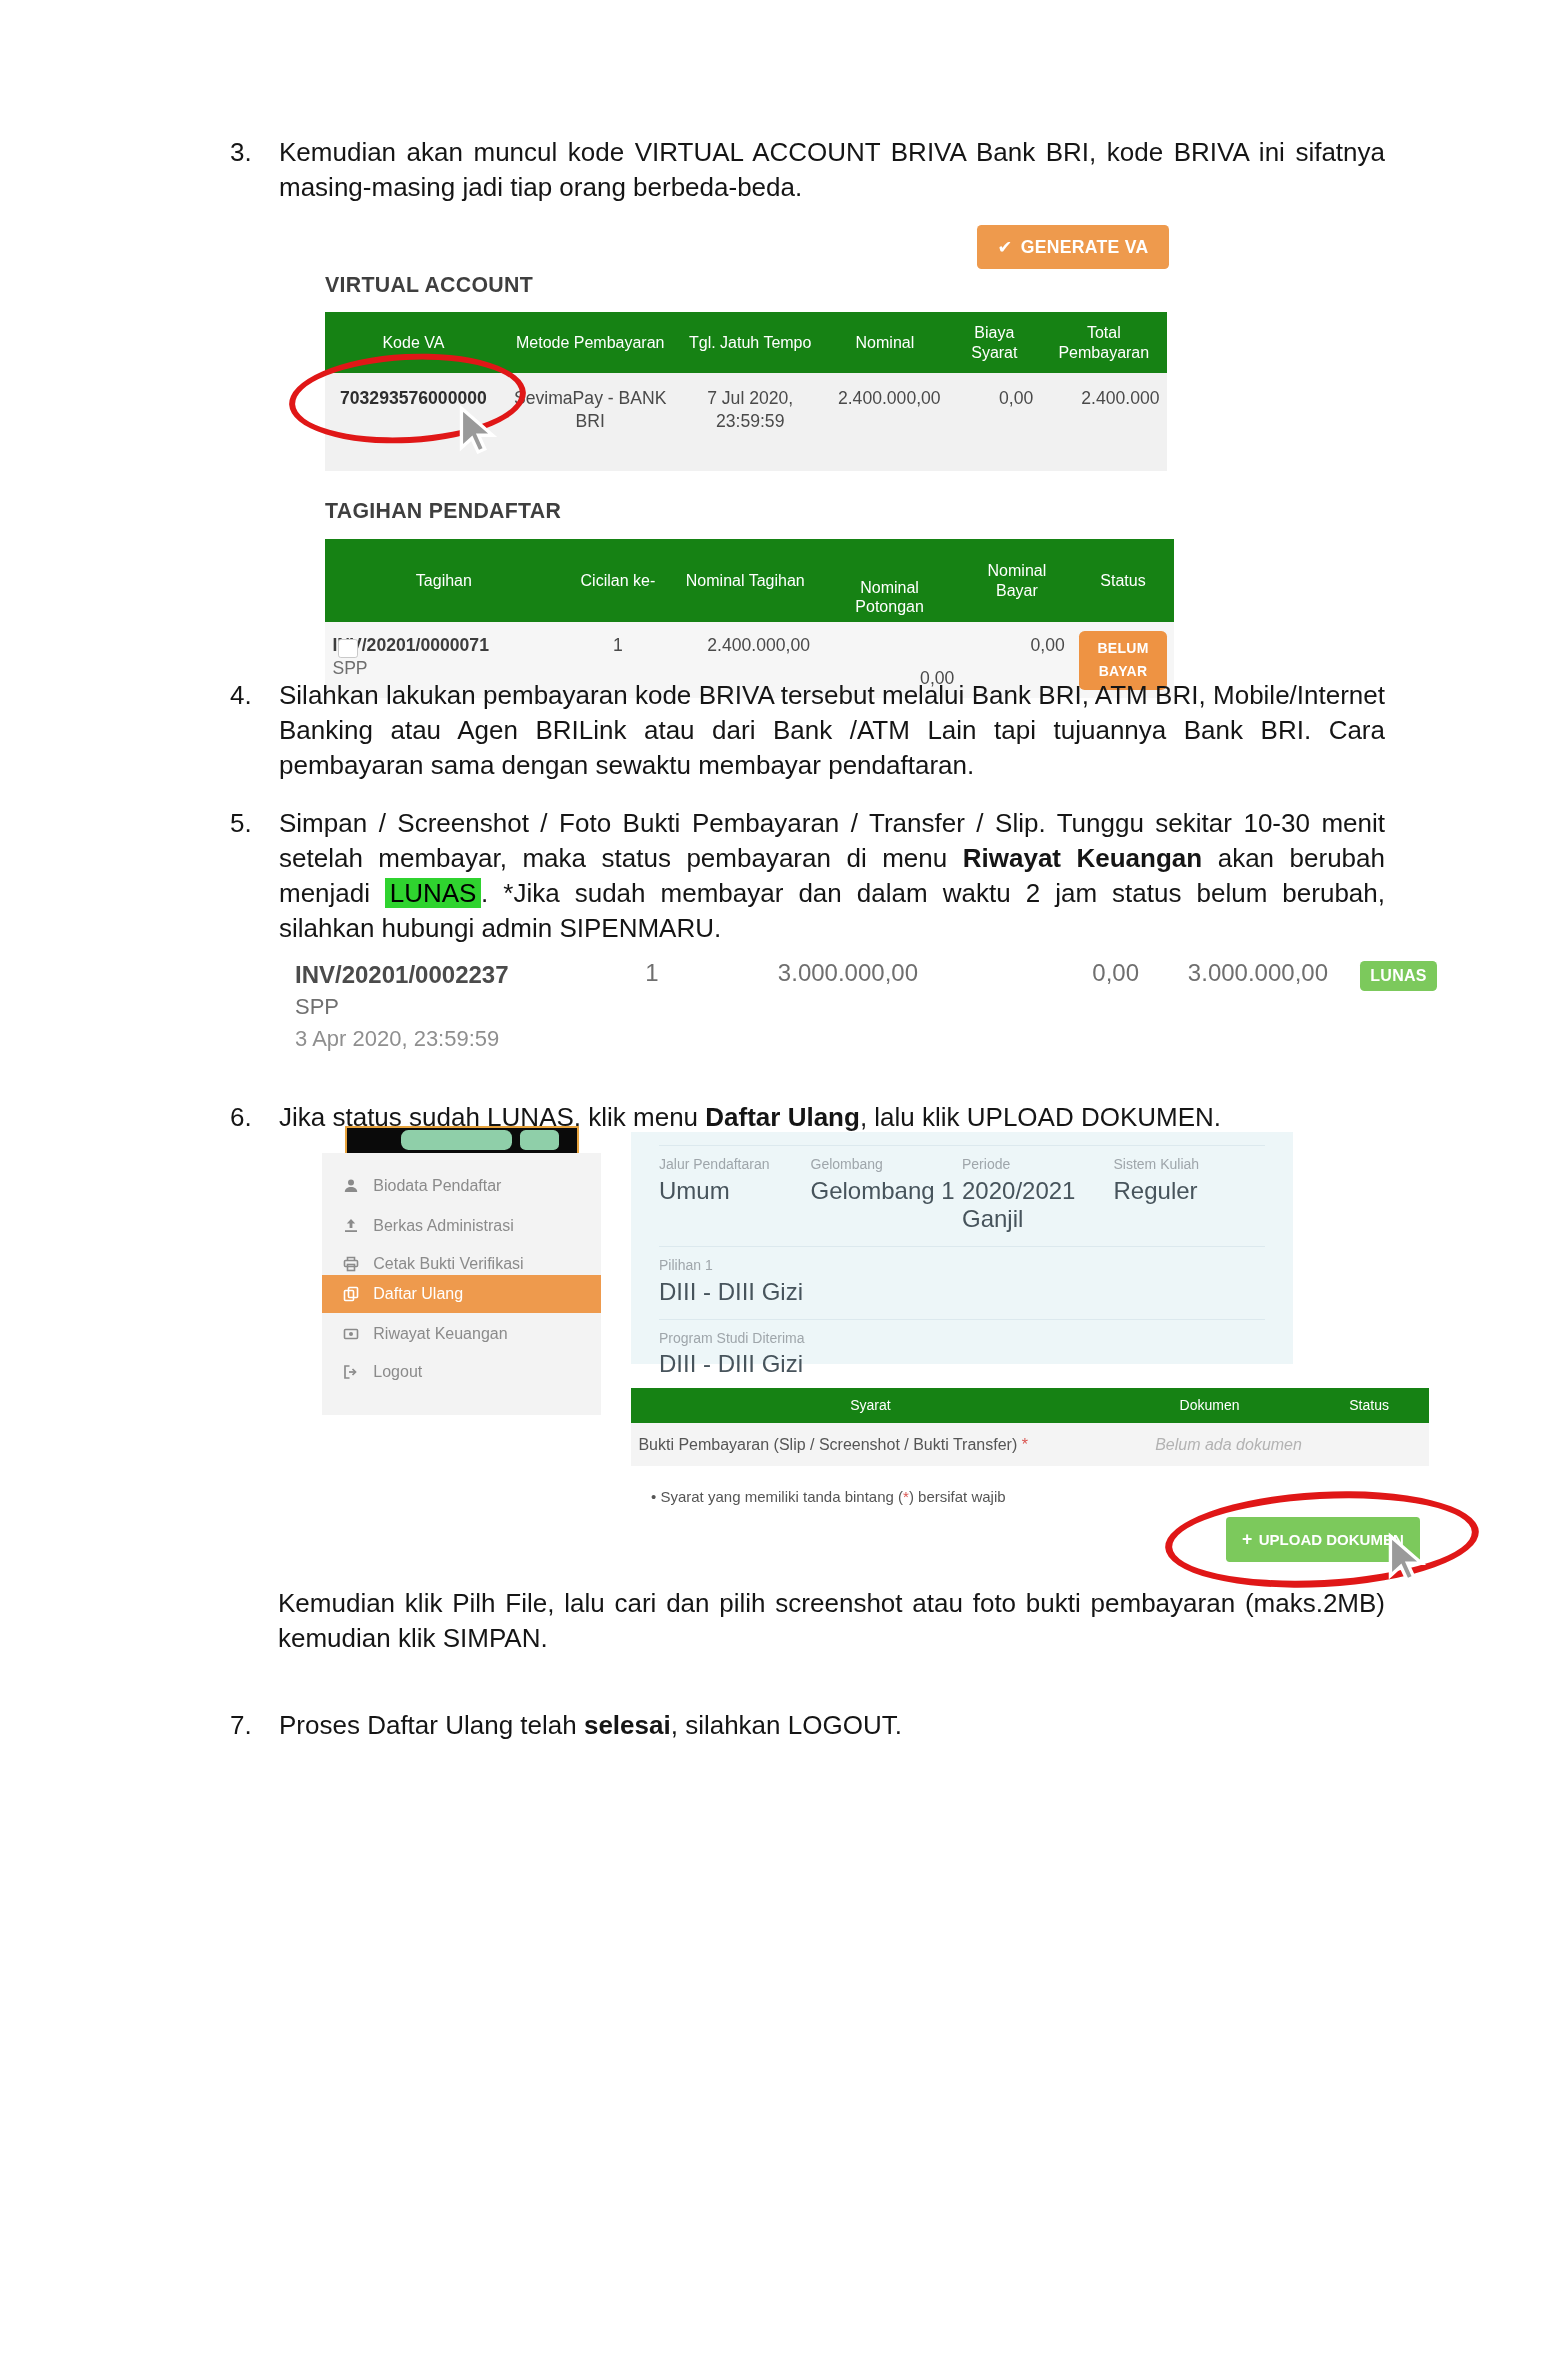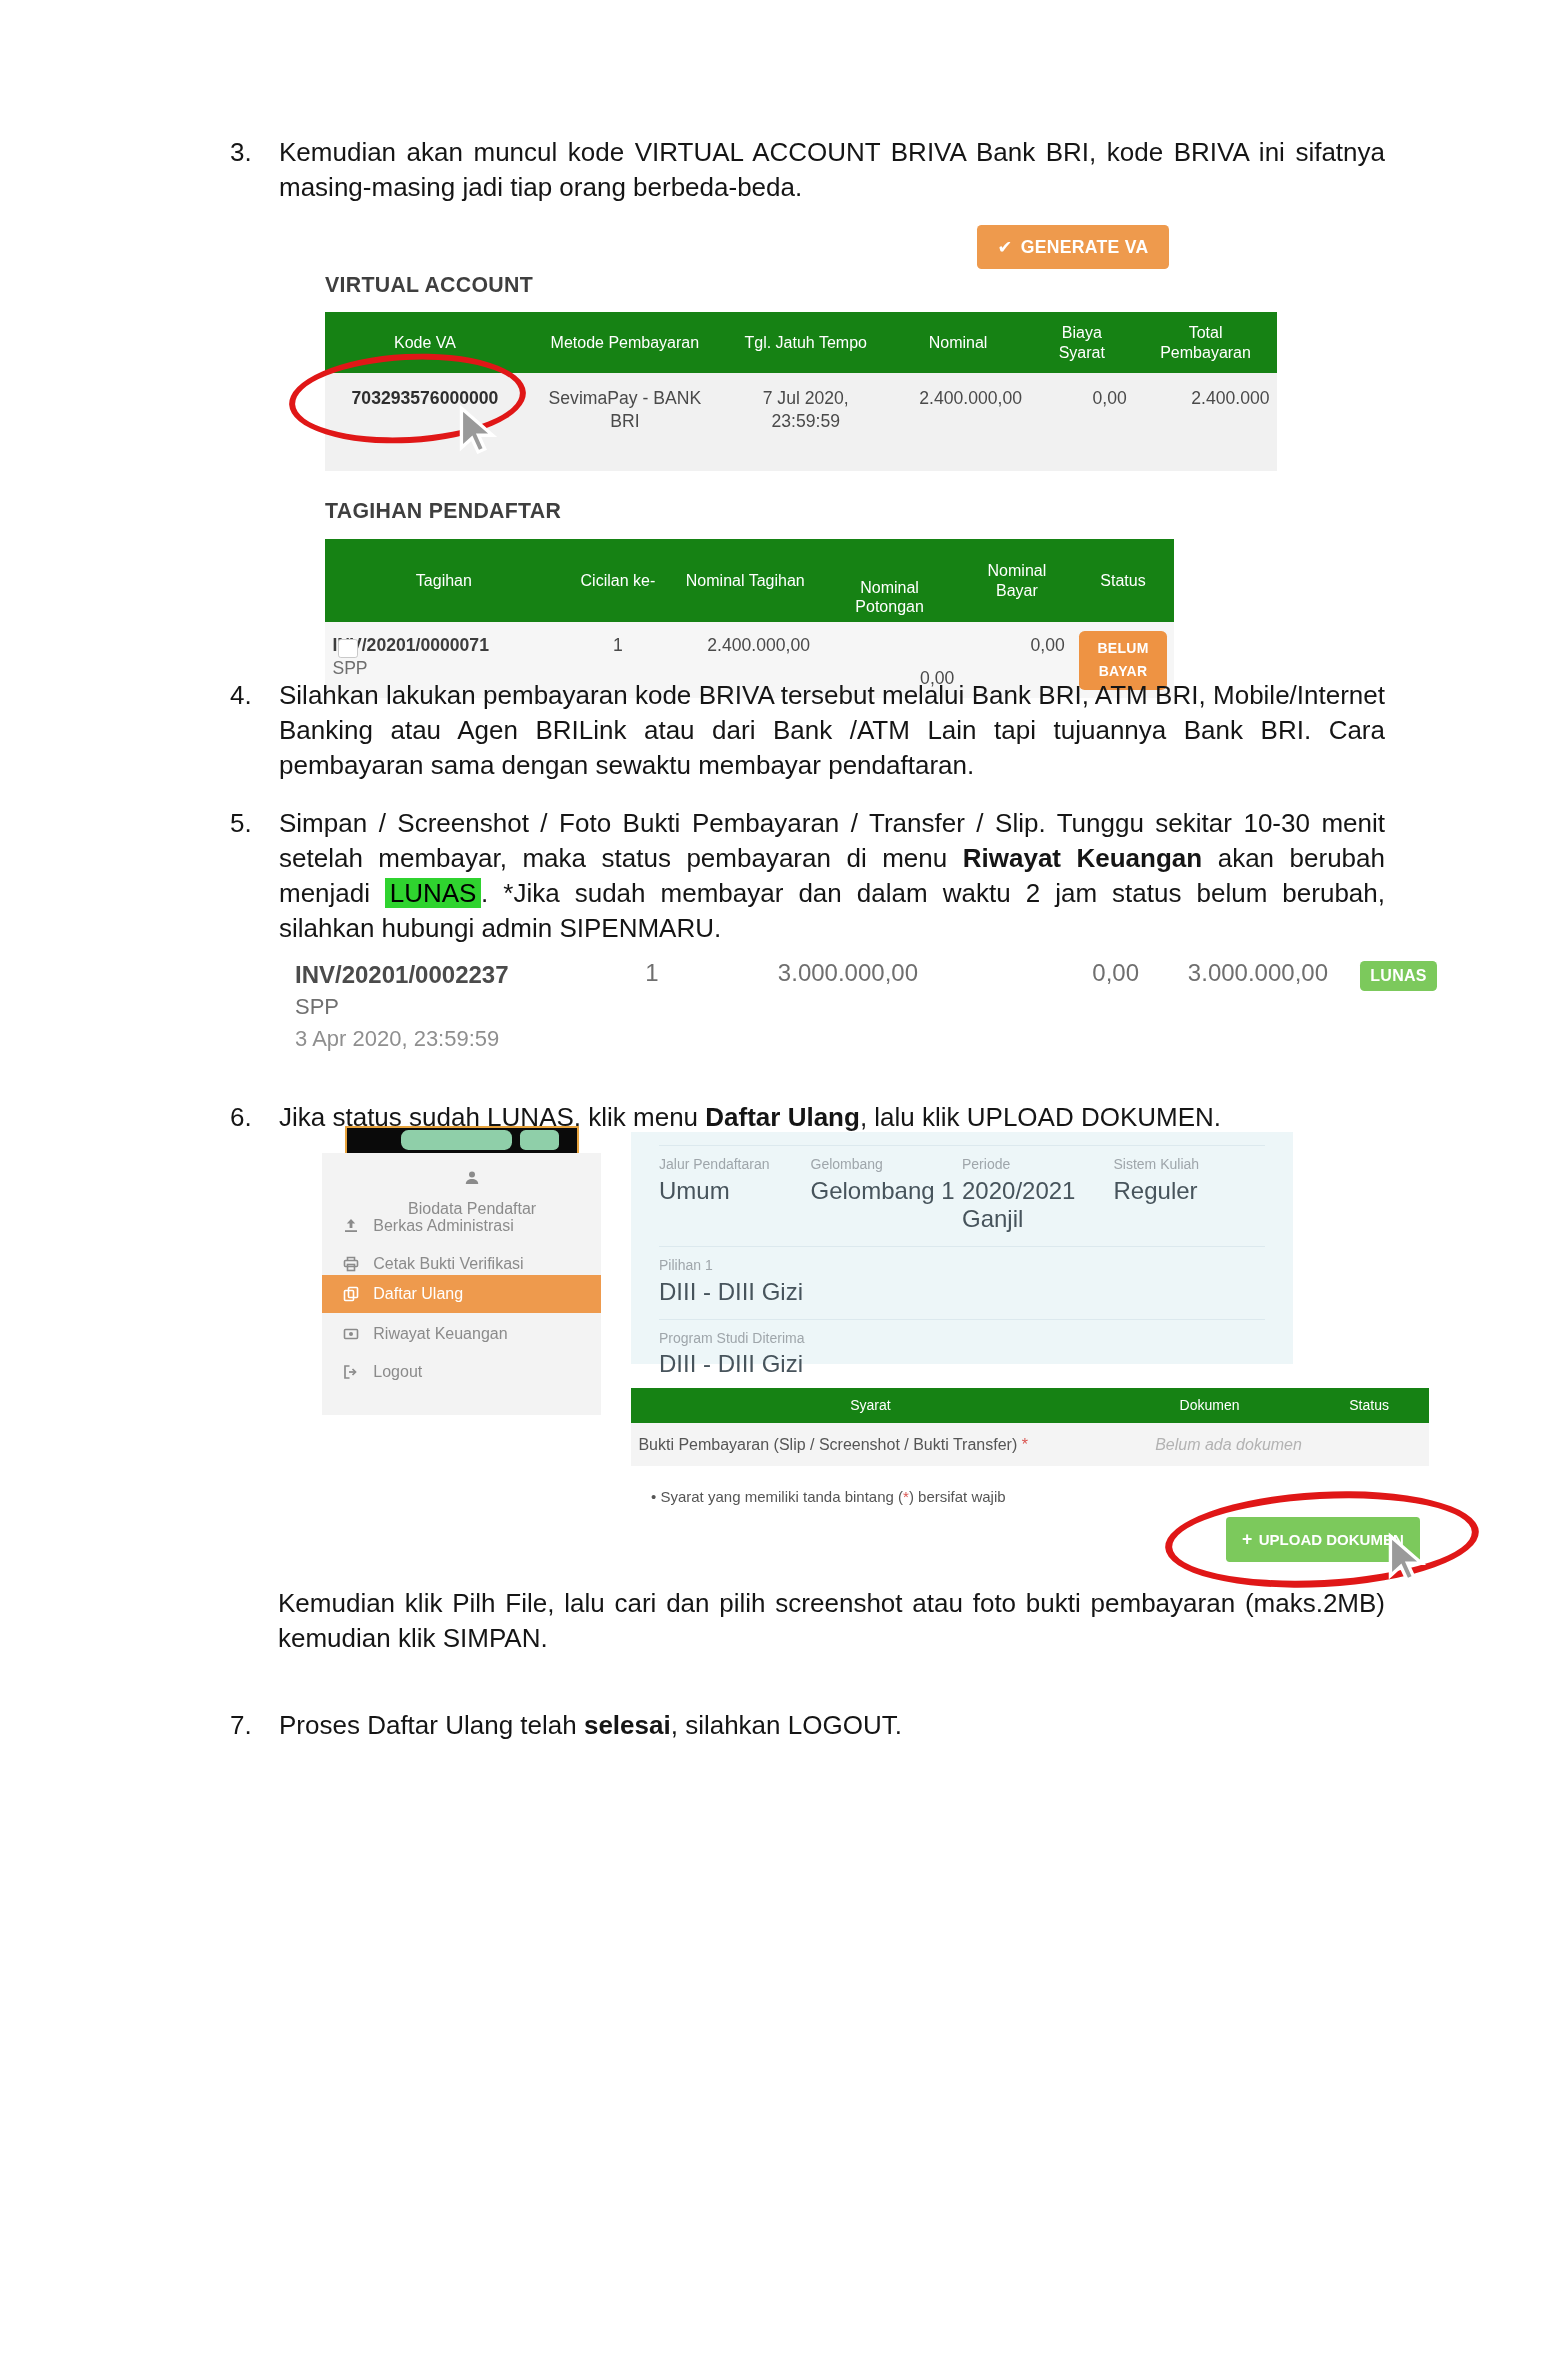--- a/index.html
+++ b/index.html
@@ -24,21 +24,21 @@
     display:inline-flex; align-items:center; gap:8.3px; font-size:17.6px; font-weight:bold;
     font-family:inherit; letter-spacing:0.3px; cursor:pointer;
   }
   .sec-title { position:absolute; font-size:21.3px; font-weight:bold; color:#3f3f3f; letter-spacing:0.3px; }
   .tbl { position:absolute; font-size:16px; }
   .t-head { display:flex; background:var(--green-header,#168214); color:#fff; align-items:center; }
   .t-head .c { padding:5.6px 7.4px; text-align:center; line-height:19.5px; }
   .t-row { display:flex; color:#4a4a4a; }
   .t-row .c { padding:0 7.4px; line-height:23px; }
 
-  .va-table { left:325px; top:312px; width:952px; }
+  .va-table { left:325px; top:312px; width:842px; }
   .va-table .t-head { min-height:61px; }
   .va-table .t-row { background:#f1f1f1; height:98px; padding-top:14px; font-size:17.6px; }
   .cw-kode{width:21%;} .cw-met{width:21%;} .cw-tgl{width:17%;} .cw-nom{width:15%;} .cw-bia{width:11%;} .cw-tot{width:15%;}
   .va-kode { font-weight:bold; color:#2e2e2e; text-align:center; }
   .cell-center{ text-align:center; } .cell-right{ text-align:right; }
 
   .tag-table { left:325px; top:539px; width:849px; }
   .tag-table .t-head { min-height:51px; }
   .tag-table .t-row { background:#f6f6f6; height:76px; padding-top:12px; font-size:17.6px; position:relative; }
   .dw-tag{width:28%; padding-left:43px;} .dw-cic{width:13%;} .dw-nt{width:17%;} .dw-np{width:17%;margin-top:33px;} .dw-nb{width:13%;} .dw-st{width:12%;}
@@ -196,21 +196,21 @@
     <span class="num">6.</span>
     <div class="body"><span>Jika status sudah LUNAS, klik menu </span><span class="b">Daftar Ulang</span><span>, lalu klik UPLOAD DOKUMEN.</span></div>
   </div>
 
   <div class="photo-frag">
     <div class="teal" style="left:54px; top:1.9px; width:111px; height:20.4px; border-radius:7.4px;"></div>
     <div class="teal" style="left:173px; top:1.9px; width:39px; height:20.4px; border-radius:5.6px;"></div>
   </div>
 
   <div class="sidebar">
-    <div class="side-item" style="top:16.7px;flex-direction:column;">
+    <div class="side-item" style="top:16.7px;">
       <svg width="16" height="16" viewBox="0 0 16 16" fill="#8b8b8b">
           <circle cx="8" cy="4.6" r="3"></circle>
           <path d="M1.8 14c0-3.4 2.8-5 6.2-5s6.2 1.6 6.2 5z"></path>
         </svg>
       <span>Biodata Pendaftar</span>
     </div>
     <div class="side-item" style="top:56px;">
       <svg width="16" height="16" viewBox="0 0 16 16" fill="#8b8b8b">
           <path d="M8 1l4.2 4.4H9.4V10H6.6V5.4H3.8z"></path>
           <path d="M2 12.2h12V14H2z"></path>

